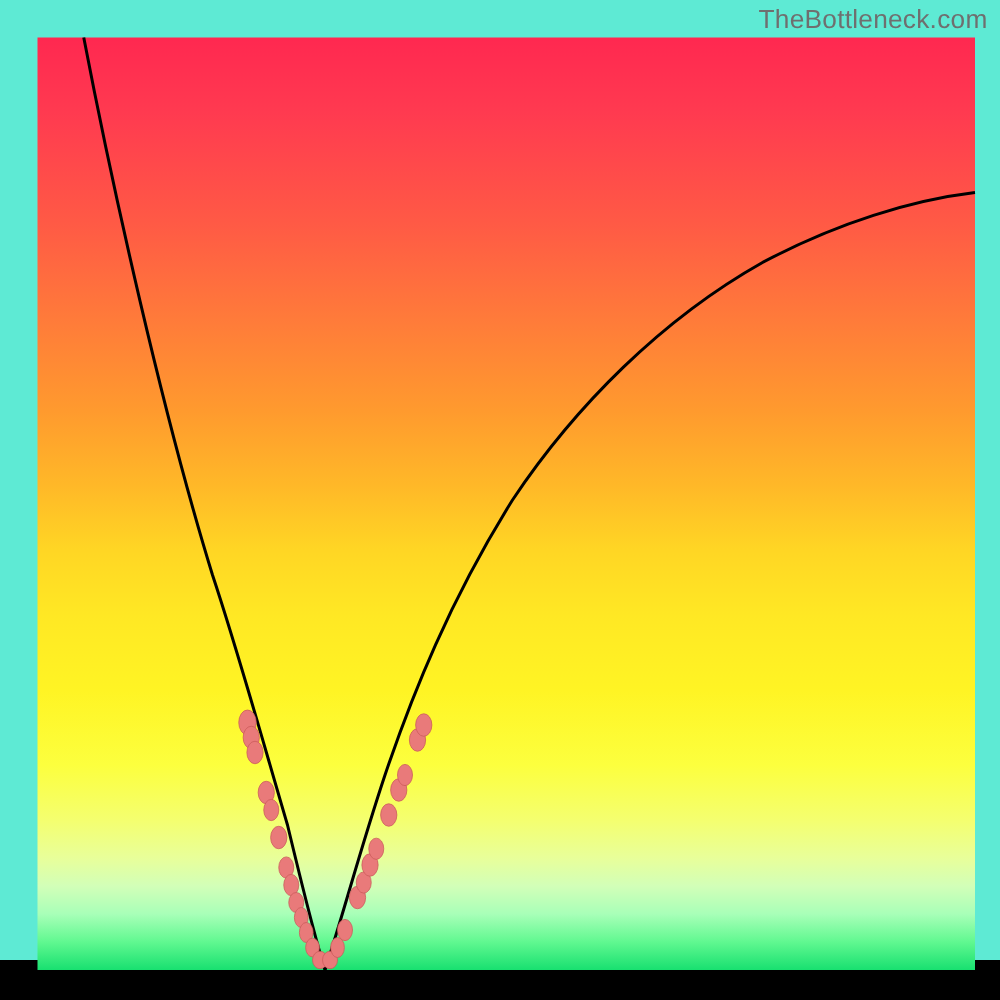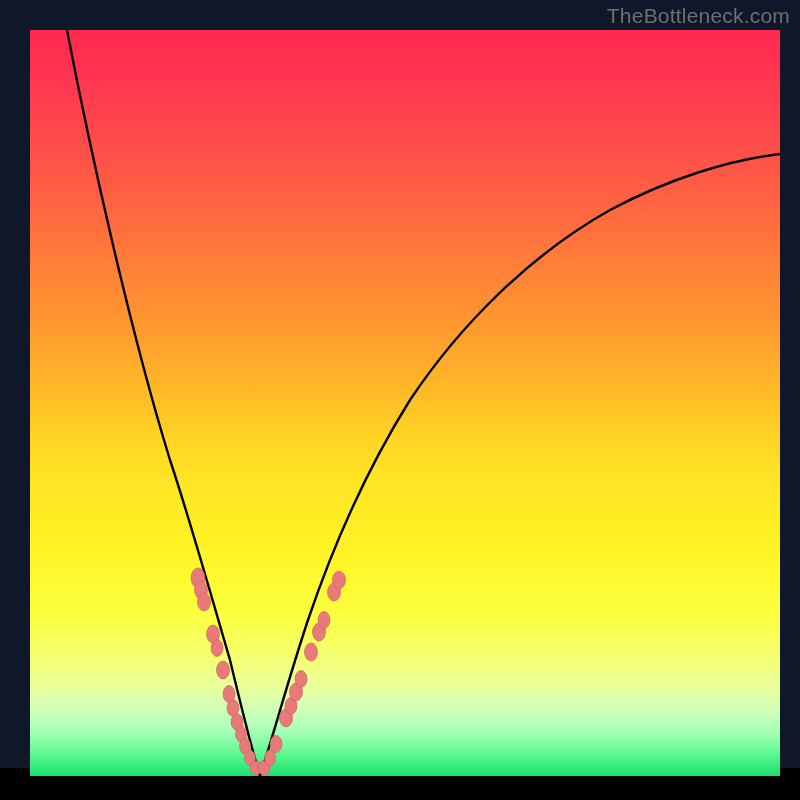--- a/index.html
+++ b/index.html
@@ -10,21 +10,21 @@
     overflow: hidden;
     background: #000;
     font-family: Arial, Helvetica, sans-serif;
   }
   .frame {
     position: absolute;
     left: 0;
     top: 0;
     width: 800px;
     height: 768px;
-    background: #0f172a;
+    background: #5eead4;
   }
   .plot-area {
     position: absolute;
     left: 30px;
     top: 30px;
     width: 750px;
     height: 746px;
     
     background: linear-gradient(to bottom,
       #ff2850 0%,

